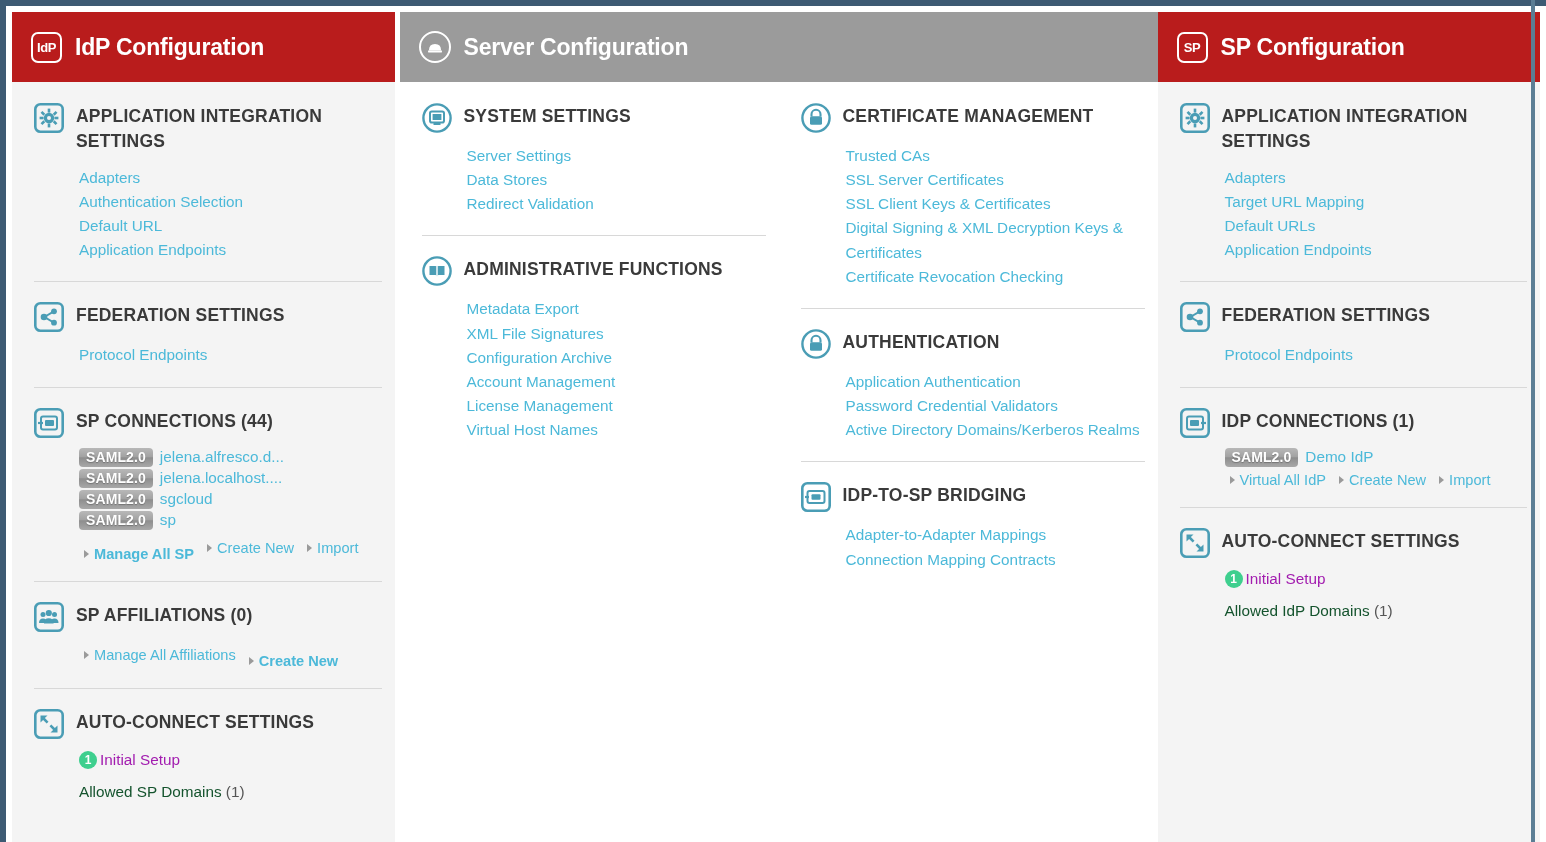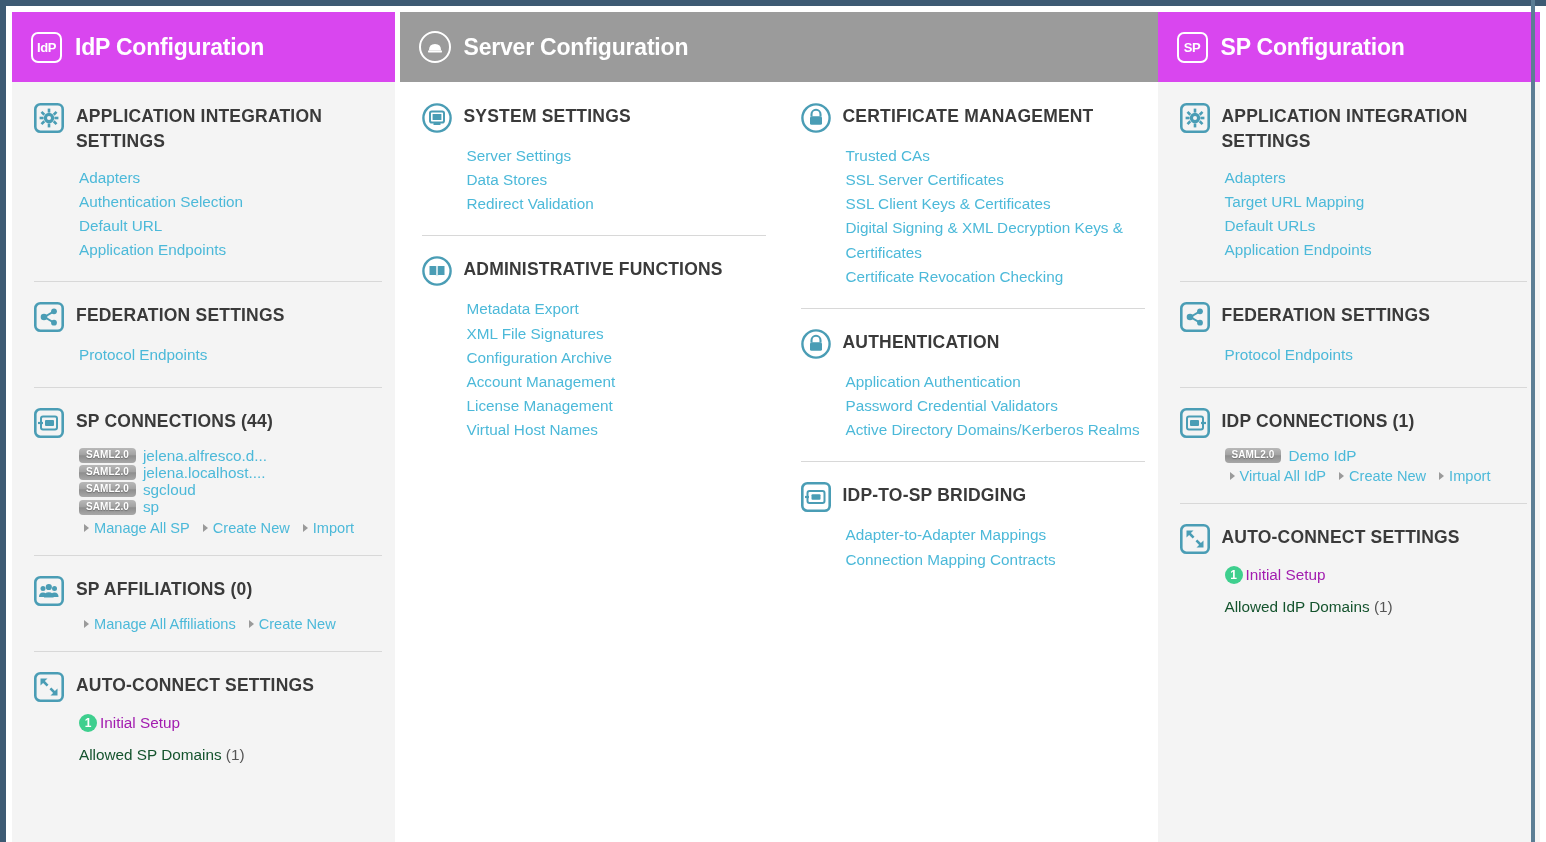--- a/index.html
+++ b/index.html
@@ -44,21 +44,21 @@
   .col-gap    { width: 5px; background: #ffffff; flex: none; }
 
   
   .colhead {
     height: 70px;
     display: flex;
     align-items: center;
     padding-left: 19px;
     flex: none;
   }
-  .colhead-side   { background: #d946ef; padding-left: 19px; }
+  .colhead-side   { background: #b91c1c; padding-left: 19px; }
   .colhead-center { background: #9b9b9b; }
 
   .colhead-title {
     color: #ffffff;
     font-size: 23px;
     font-weight: bold;
     letter-spacing: -0.2px;
     margin-left: 13px;
     white-space: nowrap;
   }
@@ -148,21 +148,21 @@
   .connlist { margin: 10px 0 0 45px; }
   .connrow {
     display: flex;
     align-items: center;
     gap: 7px;
     margin-bottom: 2px;
     line-height: 1.0;
   }
   .saml-badge {
     display: inline-block;
-    font-size: 10px;
+    font-size: 14px;
     font-weight: bold;
     color: #ffffff;
     background: linear-gradient(to bottom, #b8b8b8 0%, #a3a3a3 45%, #8e8e8e 52%, #a8a8a8 100%);
     border-radius: 4px;
     padding: 2px 7px 3px 7px;
     letter-spacing: 0.1px;
     text-shadow: 0 1px 1px rgba(0,0,0,0.25);
     flex: none;
   }
   .conn-name {
@@ -190,21 +190,21 @@
   }
   .action::before {
     content: "";
     position: absolute;
     left: 0; top: 50%;
     transform: translateY(-50%);
     border-left: 5px solid #9a9a9a;
     border-top: 4px solid transparent;
     border-bottom: 4px solid transparent;
   }
-  .action.bold { font-weight: normal; }
+  .action.bold { font-weight: bold; margin-top: 11px; }
 
   
   .setup-row {
     margin: 12px 0 0 45px;
     display: flex;
     align-items: center;
     gap: 3px;
   }
   .num-badge {
     width: 18px; height: 18px;

